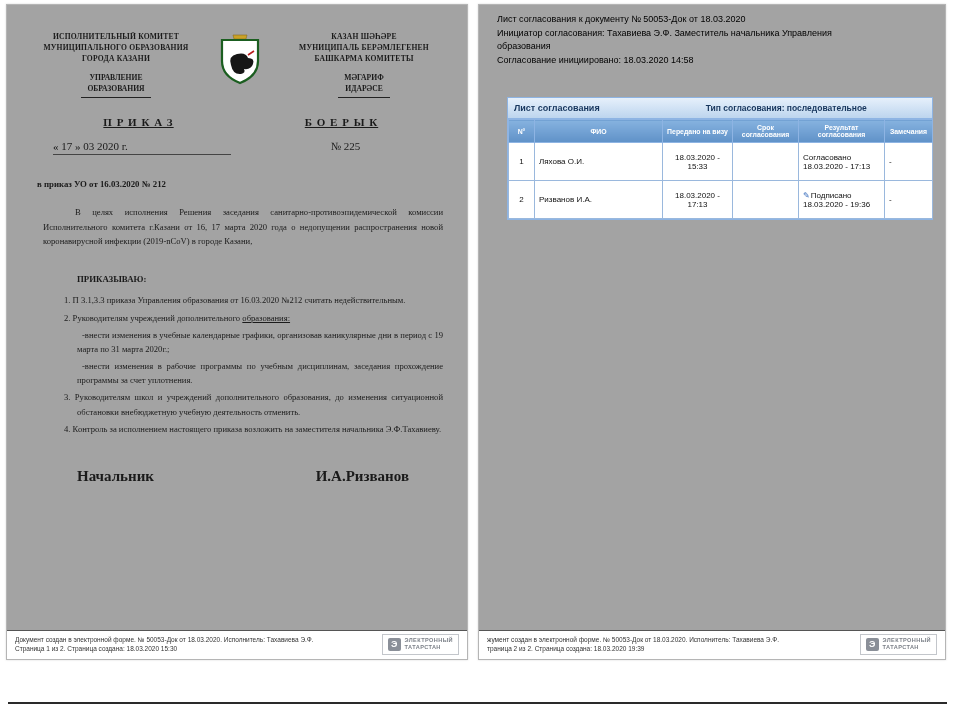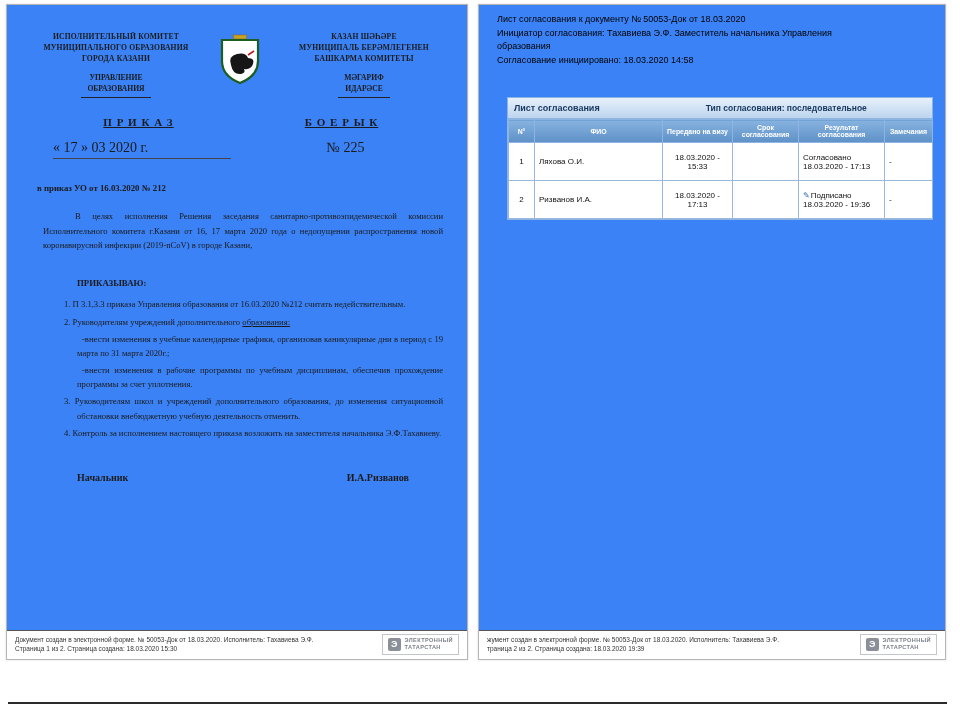--- a/index.html
+++ b/index.html
@@ -1,54 +1,54 @@
 <!DOCTYPE html>
 <html><head>
 <meta charset="utf-8">
 <style>
   * { margin:0; padding:0; box-sizing:border-box; }
   html,body { background:#fff; }
   body { width:960px; height:720px; font-family:"Liberation Serif", serif; color:#1a1a1a; }
   .canvas { position:relative; width:960px; height:720px; overflow:hidden; background:#fff; }
 
-  .page { position:absolute; top:4px; height:656px; background:#3b82f6; border:1px solid #b5b5b5; box-shadow:0 0 2px rgba(0,0,0,.15); }
+  .page { position:absolute; top:4px; height:656px; background:#a3a3a3; border:1px solid #b5b5b5; box-shadow:0 0 2px rgba(0,0,0,.15); }
   .page1 { left:6px;  width:462px; }
   .page2 { left:478px; width:468px; }
 
   .bottom-rule { position:absolute; left:8px; top:702px; width:939px; height:2px; background:#2a2a2a; }
 
   
   .p1-content { padding:26px 24px 0 30px; }
   .hdr { display:flex; justify-content:space-between; align-items:flex-start; }
   .hdr-col { width:158px; text-align:center; font-size:7.6px; font-weight:bold; line-height:1.45; }
   .hdr-org { letter-spacing:.2px; }
   .hdr-dept { margin-top:8px; display:inline-block; padding:0 6px 3px; border-bottom:1.5px solid #222; }
   .shield { width:46px; margin-top:2px; flex:0 0 auto; }
 
   .order-row { display:flex; margin-top:18px; font-weight:bold; font-size:11px;text-decoration:underline; }
   .order-row > div { flex:1; text-align:center; letter-spacing:1px; }
 
-  .date-row { display:flex; margin-top:12px; font-size:14px; }
+  .date-row { display:flex; margin-top:12px; font-size:11px; }
   .date-row > div { flex:1; }
   .date-cell { padding-left:16px; }
   .date-line { display:inline-block; min-width:178px; border-bottom:1px solid #444; padding-bottom:2px; }
   .num-cell { text-align:center; }
 
   .doc-title { margin-top:22px; font-weight:bold; font-size:8.8px; line-height:1.6; }
 
   .intro { margin-top:14px; margin-left:6px; font-size:8.6px; line-height:1.68; text-align:justify; text-indent:32px; }
 
   .prikaz { margin-top:26px; margin-left:40px; font-weight:bold; font-size:8.8px; }
 
   .olist { margin-top:9px; font-size:8.6px; line-height:1.65; }
   .item { padding-left:40px; text-indent:-13px; text-align:justify; margin-bottom:3px; }
   .subitem { padding-left:40px; text-indent:5px; text-align:justify; margin-bottom:3px; }
   .u { text-decoration:underline; }
 
-  .sign-row { display:flex; justify-content:space-between; margin-top:32px; padding:0 34px 0 40px; font-weight:bold; font-size:10px; }
+  .sign-row { display:flex; justify-content:space-between; margin-top:32px; padding:0 34px 0 40px; font-weight:bold; font-size:15px; }
 
   .pg-footer { position:absolute; left:0; right:0; bottom:0; border-top:1px solid #555;
                display:flex; justify-content:space-between; align-items:center;
                padding:3px 8px 4px 8px; background:#fff; }
   .foot-text { font-family:"Liberation Sans", sans-serif; font-size:6.5px; color:#333; line-height:1.5; }
   .logo { display:flex; align-items:center; gap:4px; border:1px solid #c3c6cb; padding:2px 5px; }
   .logo-badge { width:13px; height:13px; background:#8a8f98; color:#fff; border-radius:2px;
                 display:flex; align-items:center; justify-content:center;
                 font-family:"Liberation Sans", sans-serif; font-size:9px; font-weight:bold; }
   .logo-text { font-family:"Liberation Sans", sans-serif; font-size:5.6px; font-weight:bold;
@@ -133,21 +133,21 @@
       </div>
 
       <p class="intro">В целях исполнения Решения заседания санитарно-противоэпидемической комиссии Исполнительного комитета г.Казани  от 16, 17 марта 2020 года о недопущении распространения новой коронавирусной инфекции (2019-nCoV) в городе Казани,</p>
 
       <div class="prikaz">ПРИКАЗЫВАЮ:</div>
 
       <div class="olist">
         <p class="item"><span>1.</span> <span>П 3.1,3.3 приказа Управления образования от 16.03.2020 №212 считать недействительным.</span></p>
         <p class="item"><span>2.</span> <span>Руководителям  учреждений дополнительного</span> <span class="u">образования:</span></p>
         <p class="subitem">-внести изменения в учебные календарные графики, организовав каникулярные дни в период с 19 марта по 31 марта 2020г.;</p>
-        <p class="subitem">-внести изменения в рабочие программы по учебным дисциплинам, обеспечив прохождение программы за счет уплотнения.</p>
+        <p class="subitem">-внести изменения в рабочие программы по учебным дисциплинам, заседания прохождение программы за счет уплотнения.</p>
         <p class="item"><span>3.</span> <span>Руководителям школ и учреждений дополнительного образования, до изменения ситуационной обстановки внебюджетную учебную деятельность отменить.</span></p>
         <p class="item"><span>4.</span> <span>Контроль за исполнением настоящего  приказа возложить на заместителя начальника Э.Ф.Тахавиеву.</span></p>
       </div>
 
       <div class="sign-row">
         <span>Начальник</span>
         <span>И.А.Ризванов</span>
       </div>
     </div>
 

